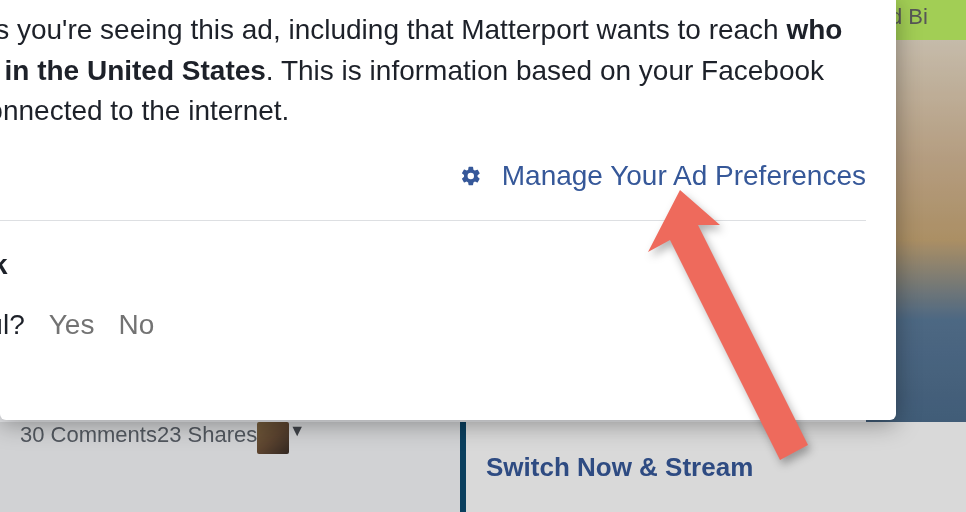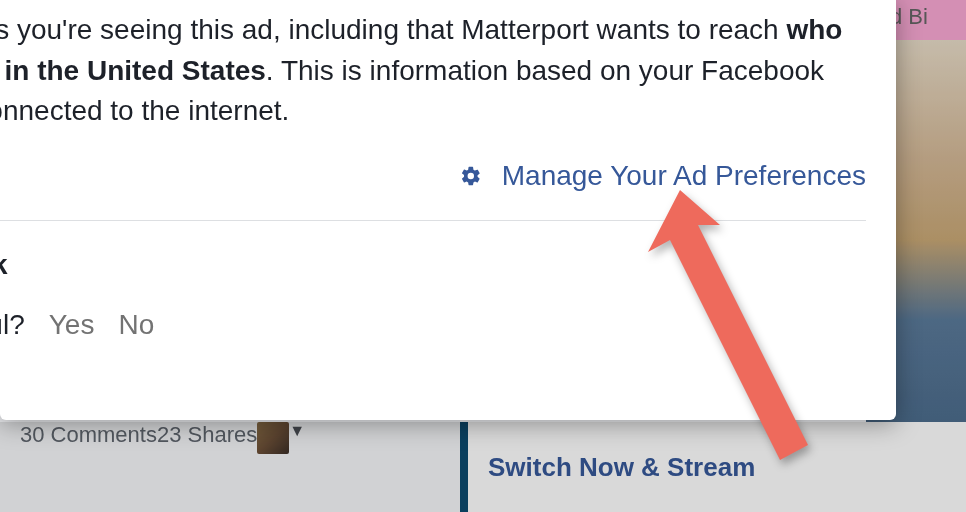--- a/index.html
+++ b/index.html
@@ -18,21 +18,21 @@
     }
     .bg-top-right {
       position: absolute;
       top: 0;
       right: 0;
       width: 80px;
       height: 40px;
       color: #666;
       font-size: 22px;
       padding: 4px;
-      background: #f9a8d4;
+      background: #bef264;
     }
     .bg-right-image {
       position: absolute;
       top: 40px;
       right: 0;
       width: 100px;
       height: 400px;
       background: linear-gradient(180deg, #e8dcc8 0%, #d4b896 30%, #c9a876 50%, #5a7a9a 70%, #4a6a8a 100%);
     }
     .bg-bottom {
@@ -65,21 +65,21 @@
     }
     .bg-bottom-right {
       flex: 1;
       background: #fff;
       display: flex;
       align-items: center;
       padding-left: 20px;
       color: #365899;
       font-weight: 700;
       font-size: 26px;
-      border-left: 8px solid #0c4a6e;
+      border-left: 6px solid #0c4a6e;
     }
     .popup {
       position: absolute;
       top: 0;
       left: 0;
       width: 896px;
       height: 420px;
       background: #fff;
       border-radius: 0 0 6px 6px;
       box-shadow: 0 4px 24px rgba(0,0,0,0.35);

